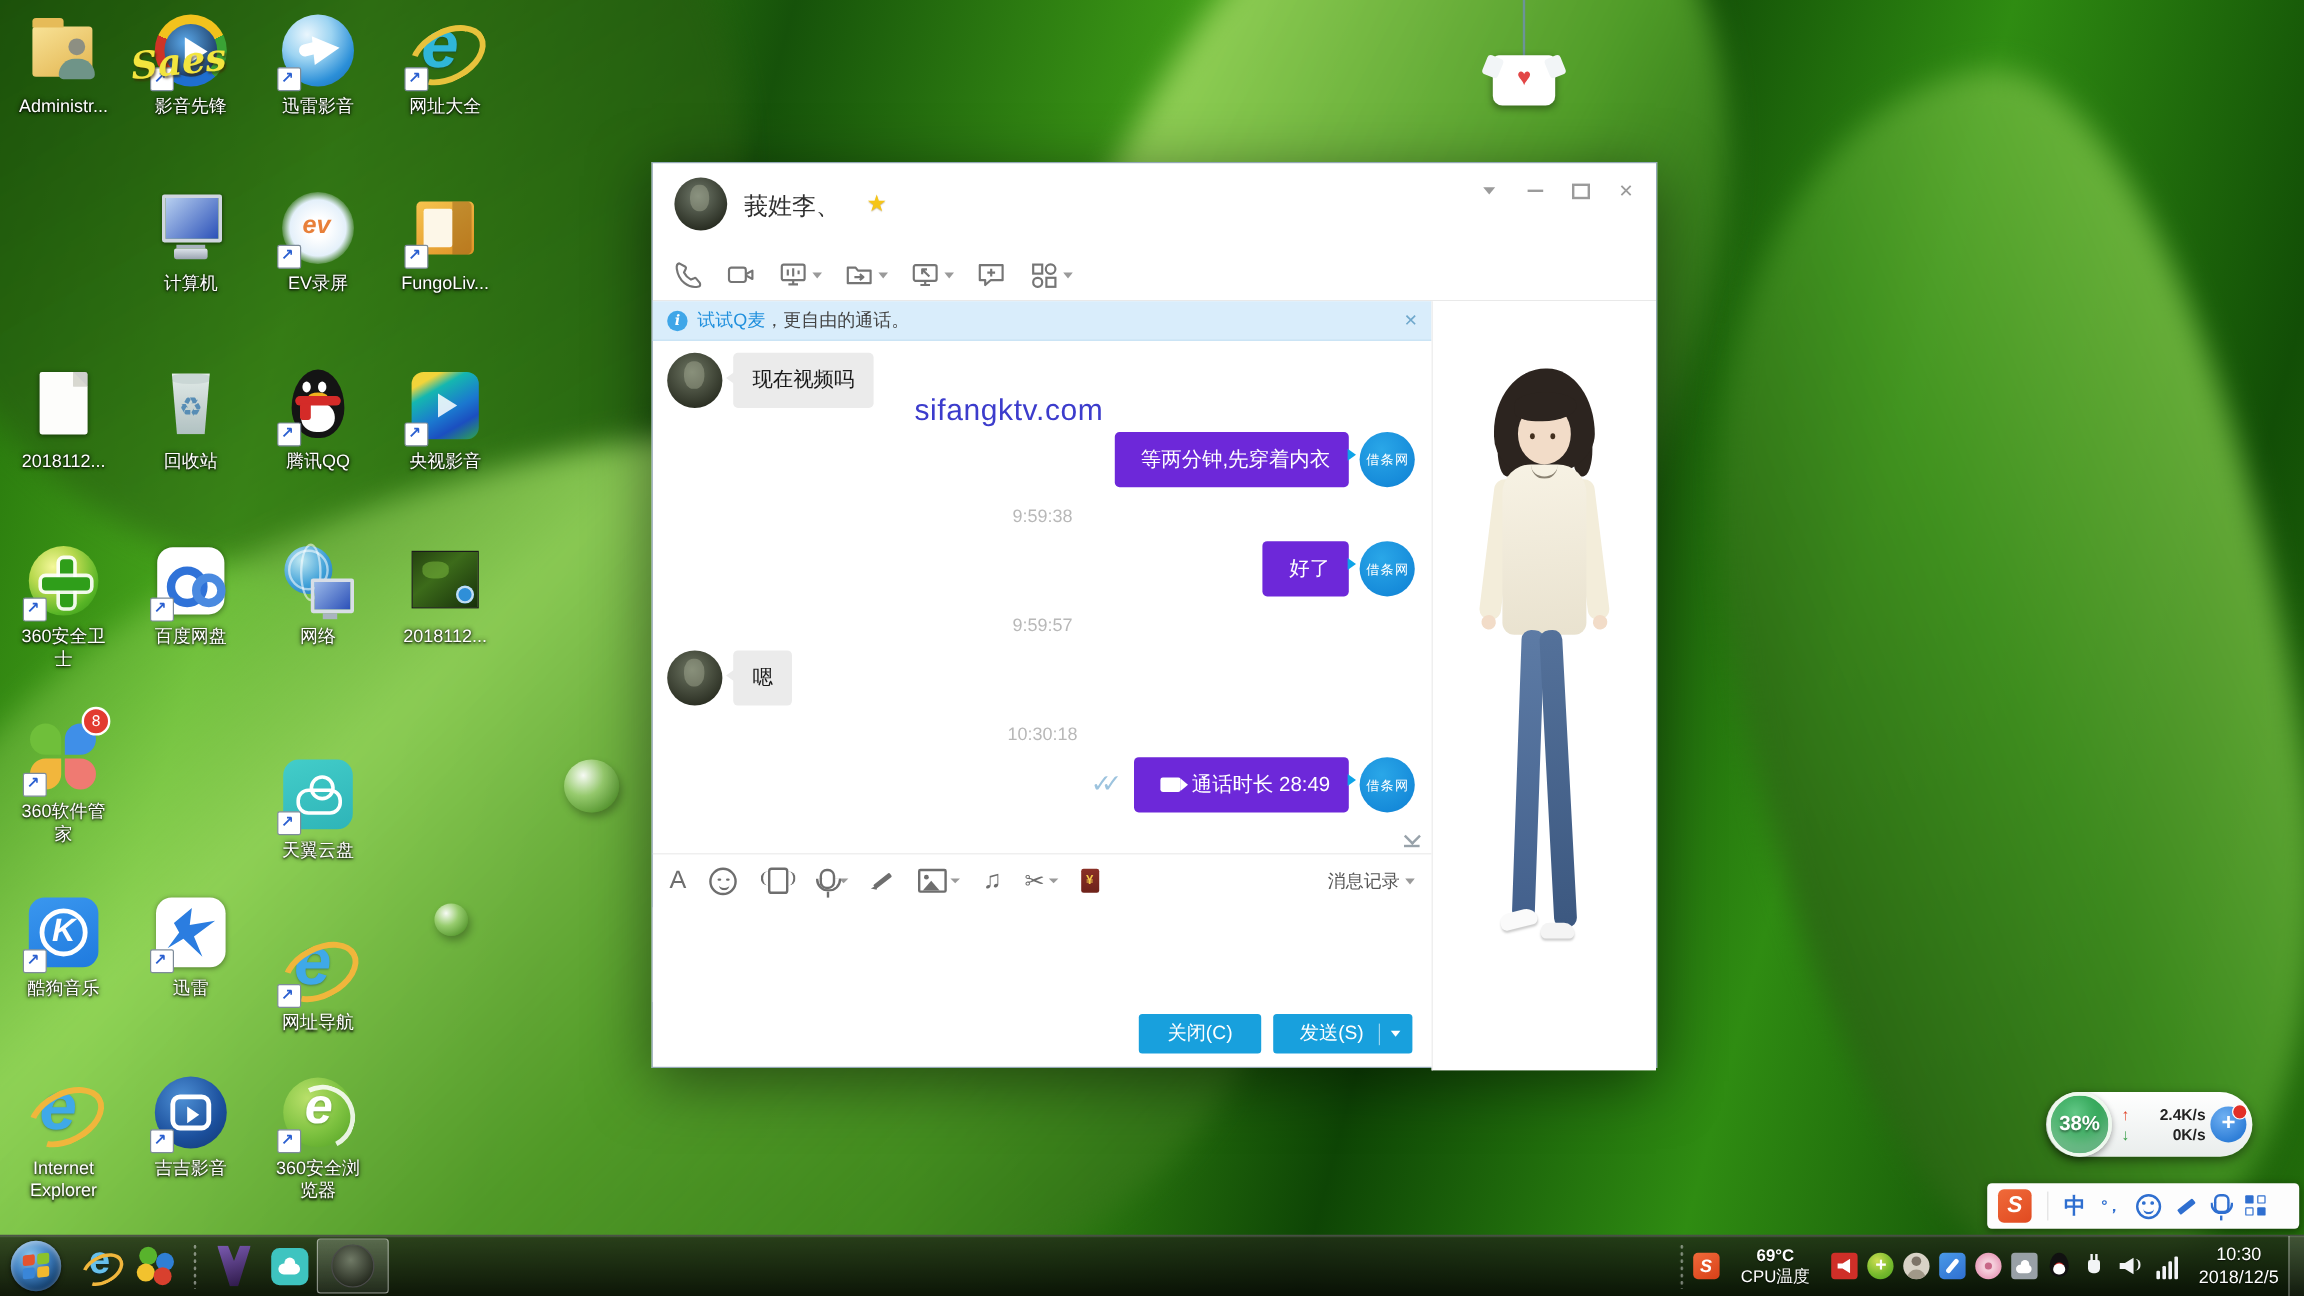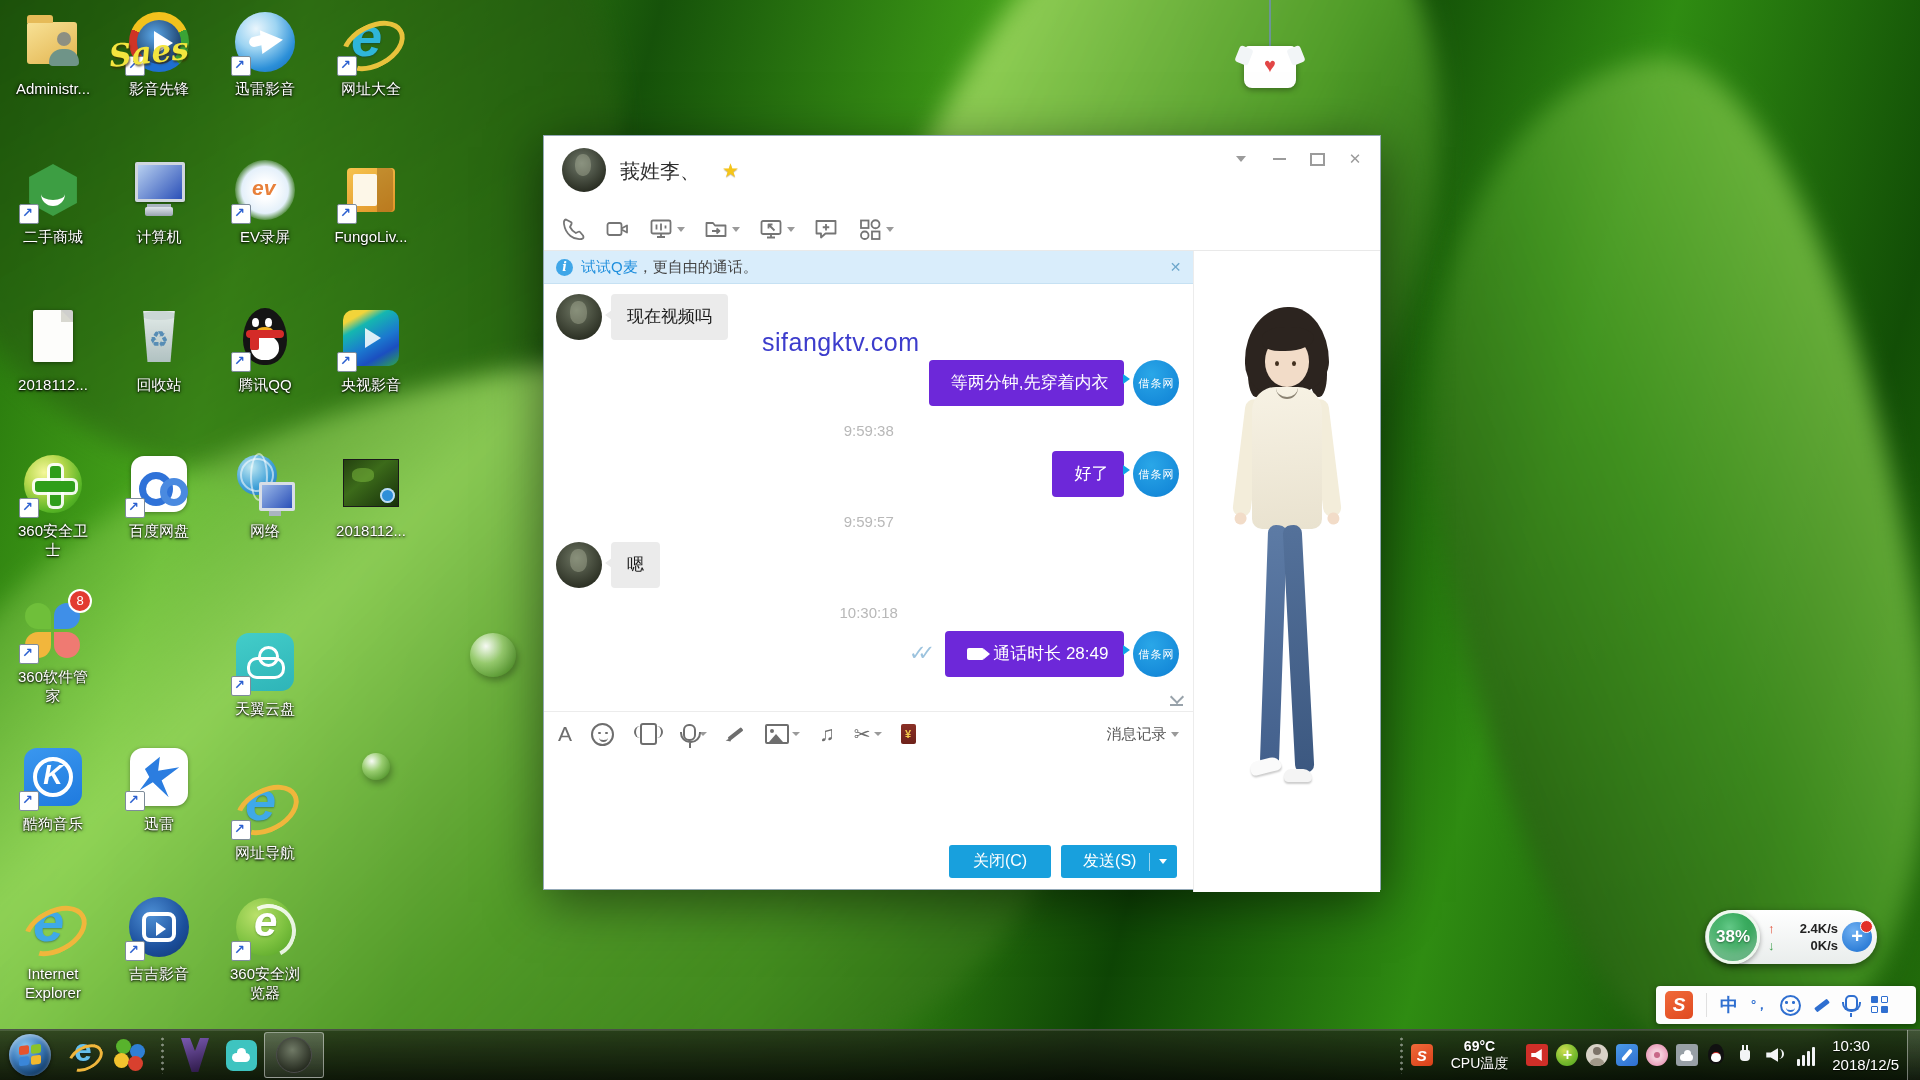--- a/index.html
+++ b/index.html
@@ -387,21 +387,21 @@
   .qqp::after{content:'';position:absolute;left:5px;top:9px;width:10px;height:9px;background:#fff;border-radius:50% 50% 45% 45%;box-shadow:0 -2px 0 -1px #d42b28;}
   .plug::before{content:'';position:absolute;left:6px;top:6px;width:10px;height:11px;background:#f2f4f6;border-radius:2px 2px 4px 4px;}
   .plug::after{content:'';position:absolute;left:8px;top:1px;width:2px;height:5px;background:#f2f4f6;box-shadow:4px 0 0 #f2f4f6;}
   .spk::before{content:'';position:absolute;left:2px;top:4px;width:12px;height:14px;background:#f2f4f6;
     clip-path:polygon(0 32%,38% 32%,100% 0,100% 100%,38% 68%,0 68%);}
   .spk::after{content:'';position:absolute;right:2px;top:5px;width:5px;height:10px;border-right:2px solid #f2f4f6;border-radius:0 8px 8px 0;}
   .sig{display:flex;align-items:flex-end;gap:2px;width:24px;}
   .sig b{width:3px;background:#f2f4f6;border-radius:1px;}
   .sig b:nth-child(1){height:7px;}.sig b:nth-child(2){height:11px;}
   .sig b:nth-child(3){height:15px;}.sig b:nth-child(4){height:19px;}
-  .clock{display:flex;flex-direction:column;align-items:flex-start;justify-content:center;color:#fff;font-size:15px;
+  .clock{display:flex;flex-direction:column;align-items:center;justify-content:center;color:#fff;font-size:15px;
     line-height:19px;padding:0 8px 0 14px;text-shadow:0 1px 1px rgba(0,0,0,.7);flex:none;}
   .showdesk{width:12px;height:50px;border-left:1px solid rgba(255,255,255,.4);
     background:linear-gradient(rgba(255,255,255,.14),rgba(255,255,255,.03));flex:none;}
 </style>
 </head>
 <body>
 
 <div id="screen">
 
   <div class="wallpaper">
@@ -443,27 +443,20 @@
         <i class="shortcut"></i>
       </span>
     <span class="lbl">迅雷影音</span>
   </div>
   <div class="dicon" style="left:320px;top:10px;">
     <span class="art">
         <i class="iecirc t"></i>
         <i class="shortcut"></i>
       </span>
     <span class="lbl">网址大全</span>
-  </div>
-  <div class="dicon" style="left:2px;top:158px;">
-    <span class="art">
-        <i class="hex"></i>
-        <i class="shortcut"></i>
-      </span>
-    <span class="lbl">二手商城</span>
   </div>
   <div class="dicon" style="left:108px;top:158px;">
     <span class="art">
         <i class="pc"></i>
       </span>
     <span class="lbl">计算机</span>
   </div>
   <div class="dicon" style="left:214px;top:158px;">
     <span class="art">
         <i class="ev"></i>

